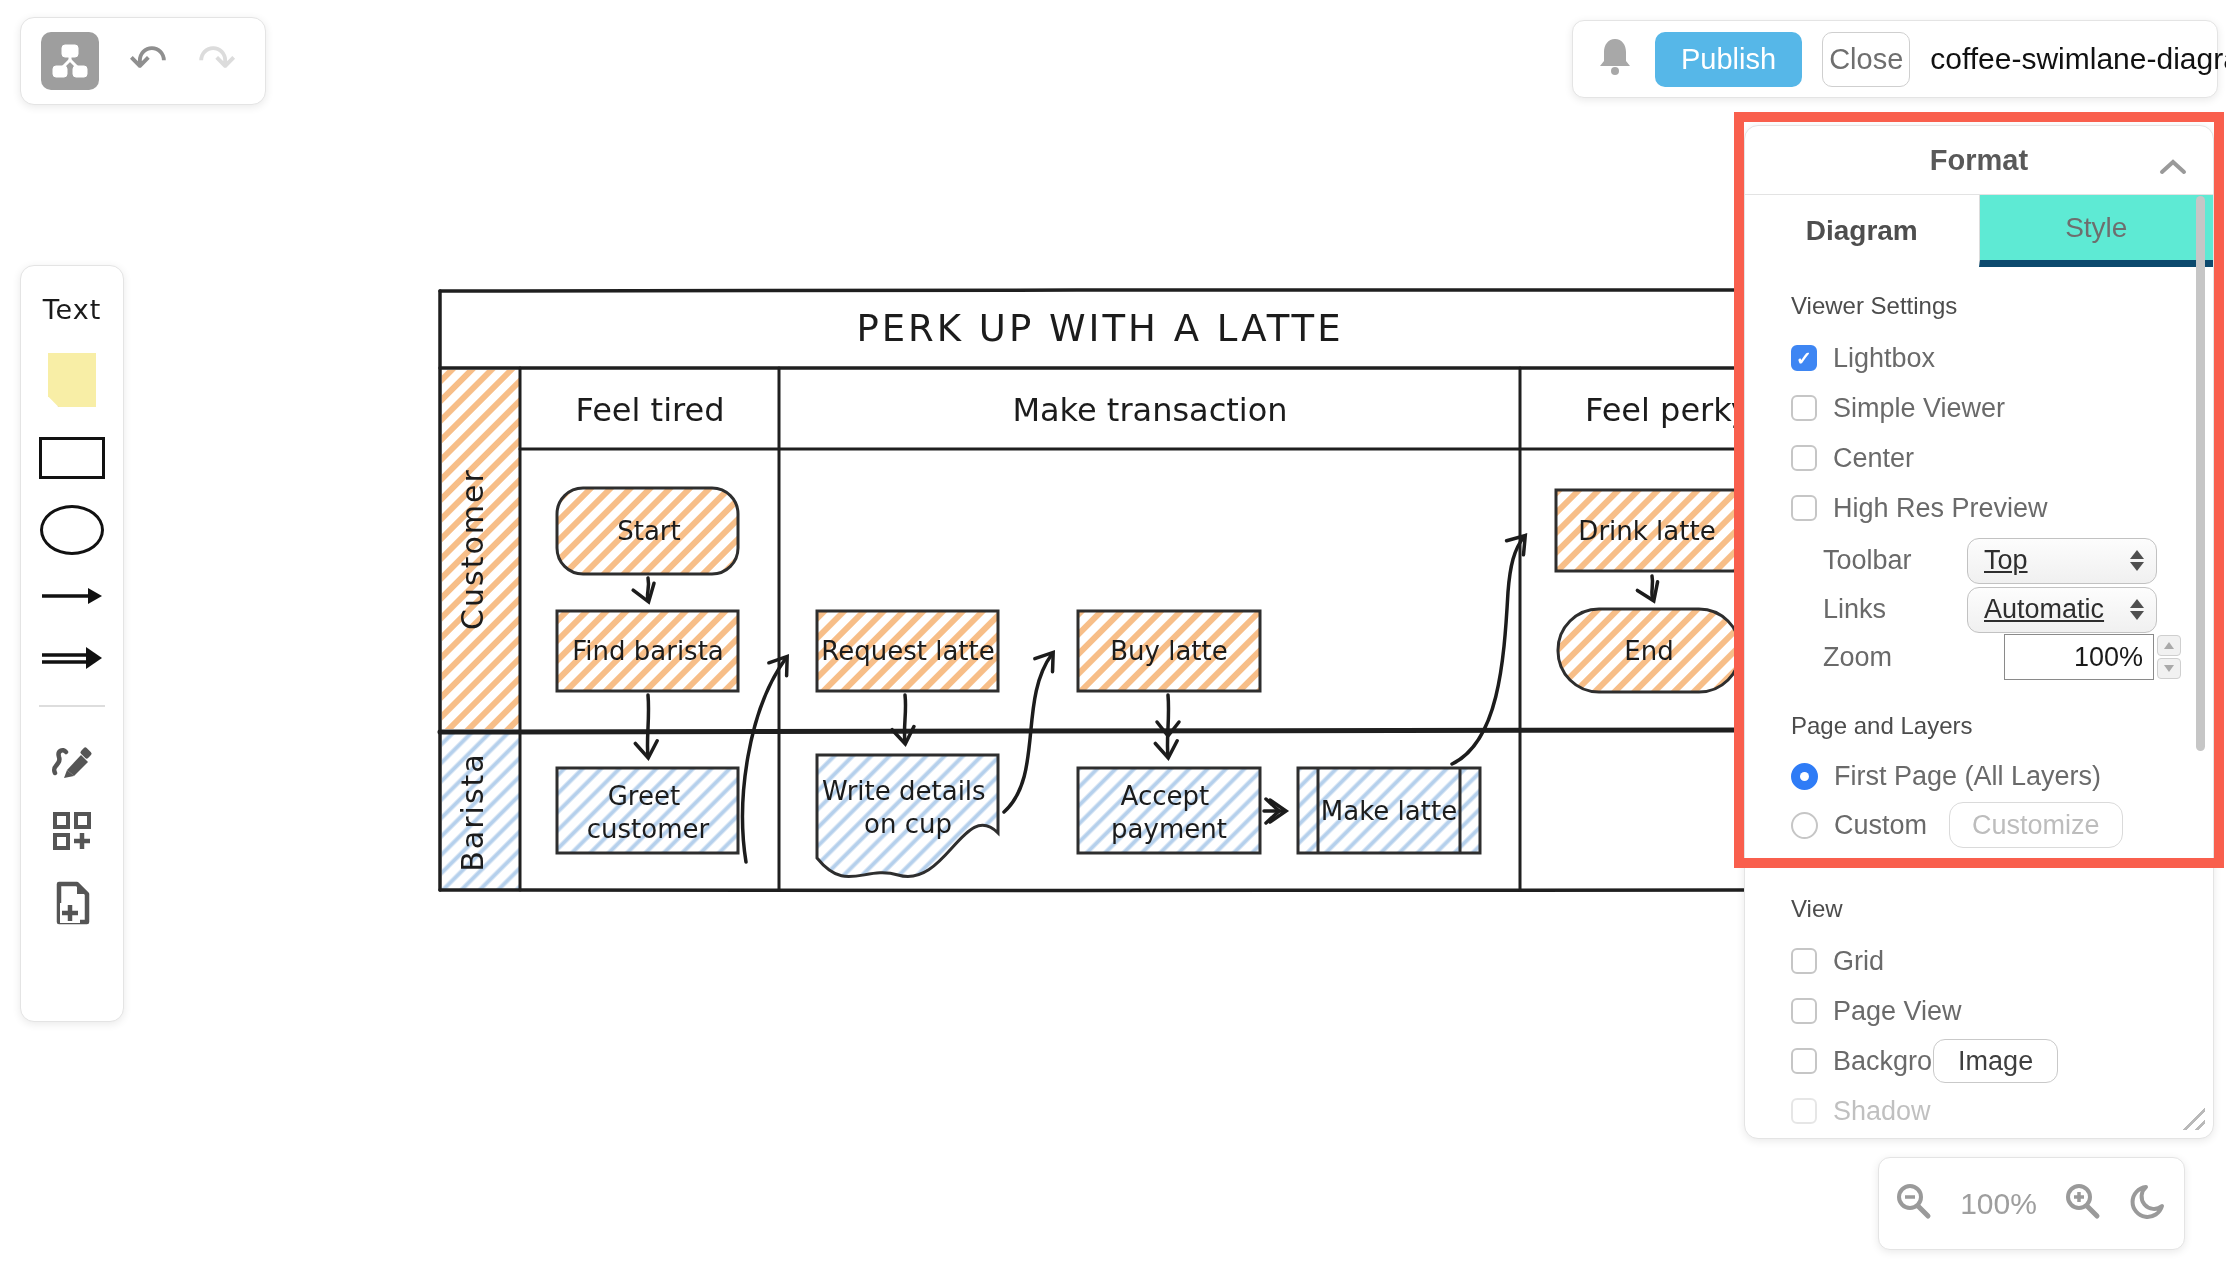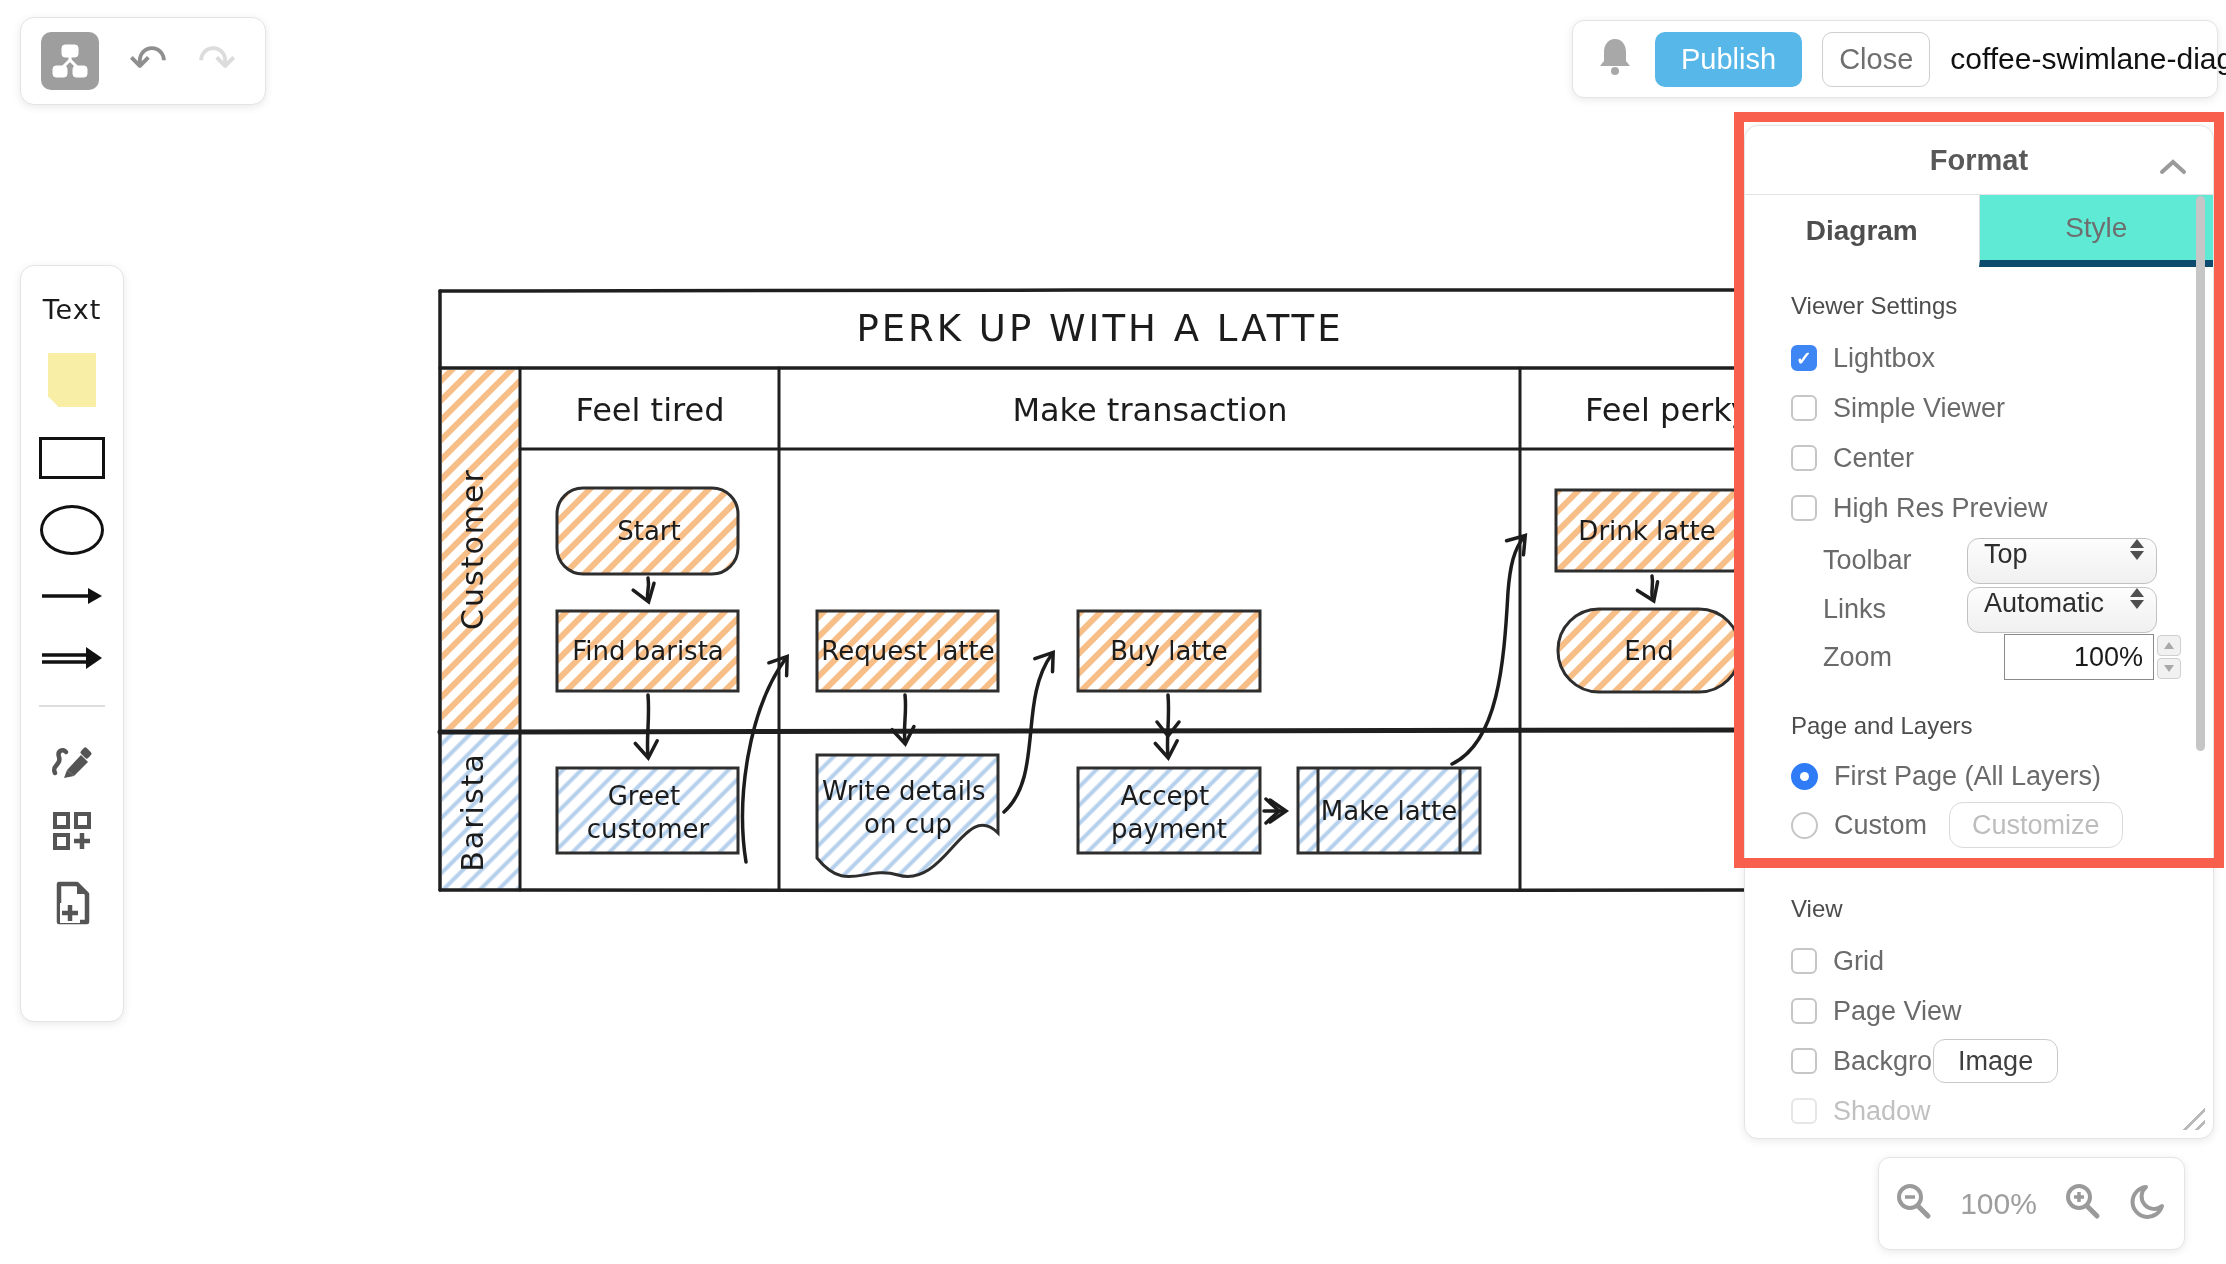--- a/index.html
+++ b/index.html
@@ -13,21 +13,21 @@
   .tl-bar{left:20px;top:17px;width:246px;height:88px;display:flex;align-items:center;gap:30px;padding-left:20px;box-sizing:border-box;}
   .logo-box{width:58px;height:58px;border-radius:10px;background:#9e9e9e;display:flex;align-items:center;justify-content:center;}
   .undo-glyph{font-size:46px;color:#8f8f8f;line-height:1;}
   .redo-glyph{font-size:46px;color:#dcdcdc;line-height:1;}
 
   
   .tr-bar{left:1572px;top:20px;width:646px;height:78px;display:flex;align-items:center;gap:20px;padding-left:22px;box-sizing:border-box;border-radius:12px;}
   .btn-publish{background:#56b7e8;color:#fff;border:none;border-radius:10px;font-size:29px;
                padding:11px 26px;font-family:inherit;}
   .btn-close{background:#fff;color:#6f6f6f;border:1.5px solid #cfcfcf;border-radius:10px;font-size:29px;
-             padding:10px 16px;font-family:inherit;}
+             padding:10px 6px;font-family:inherit;}
   .doc-title{font-size:30px;color:#111;white-space:nowrap;}
 
   
   .palette{left:20px;top:265px;width:102px;height:755px;display:flex;flex-direction:column;align-items:center;}
   .pal-item{display:flex;align-items:center;justify-content:center;width:100%;}
   .text-tool{margin-top:28px;font-family:"DejaVu Sans",sans-serif;font-size:27px;color:#1a1a1a;letter-spacing:1px;}
   .sticky{margin-top:28px;width:48px;height:54px;background:#f8eea6;box-shadow:1px 2px 3px rgba(0,0,0,.25);
           clip-path:polygon(0 0,100% 0,100% 100%,22% 100%,0 80%);}
   .shape-rect{margin-top:30px;width:60px;height:36px;border:3.5px solid #111;}
   .shape-ellipse{margin-top:26px;width:58px;height:44px;border:3.5px solid #111;border-radius:50%;}
@@ -55,21 +55,21 @@
   .cbx.on{background:#3e86f3;border-color:#3e86f3;}
   .cbx.on::after{content:"✓";color:#fff;font-size:19px;font-weight:bold;}
   .rdo{width:27px;height:27px;border:2px solid #c6c6c6;border-radius:50%;background:#fff;box-sizing:border-box;
        display:flex;align-items:center;justify-content:center;flex:0 0 auto;}
   .rdo.on{background:#2f7cf6;border-color:#2f7cf6;}
   .rdo.on::after{content:"";width:9px;height:9px;border-radius:50%;background:#fff;}
   .lbl{margin-left:16px;white-space:nowrap;}
   .row.sel{height:47px;padding-left:32px;}
   .row.sel .sel-label{width:140px;}
   .select{margin-left:auto;margin-right:56px;width:190px;height:46px;box-sizing:border-box;border:1px solid #c2c2c2;border-radius:12px;
-          background:linear-gradient(#fdfdfd,#f0f0f0);display:flex;padding:0 12px 0 16px;color:#2e2e2e;}
+          background:linear-gradient(#fdfdfd,#f0f0f0);display:flex;align-items:center;padding:0 12px 0 16px;color:#2e2e2e;text-decoration:underline;}
   .updown{margin-left:auto;display:flex;flex-direction:column;gap:3px;}
   .updown i{display:block;width:0;height:0;border-left:7px solid transparent;border-right:7px solid transparent;}
   .updown .up{border-bottom:9px solid #4f4f4f;}
   .updown .dn{border-top:9px solid #4f4f4f;}
   .zoom-group{margin-left:auto;margin-right:32px;display:flex;align-items:center;}
   .zoom-input{width:150px;height:46px;box-sizing:border-box;border:1px solid #8a8a8a;font-size:27px;text-align:right;
               padding-right:10px;color:#1a1a1a;font-family:inherit;background:#fff;}
   .spinner{margin-left:3px;display:flex;flex-direction:column;gap:2px;}
   .spinner b{width:24px;height:21px;background:#f1f1f1;border:1px solid #cfcfcf;border-radius:4px;box-sizing:border-box;
              display:flex;align-items:center;justify-content:center;}

